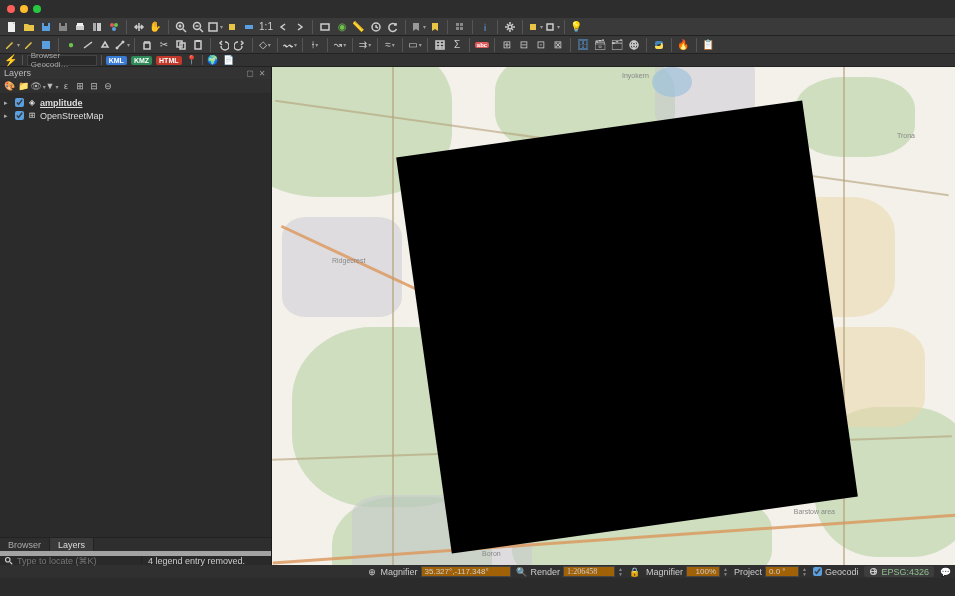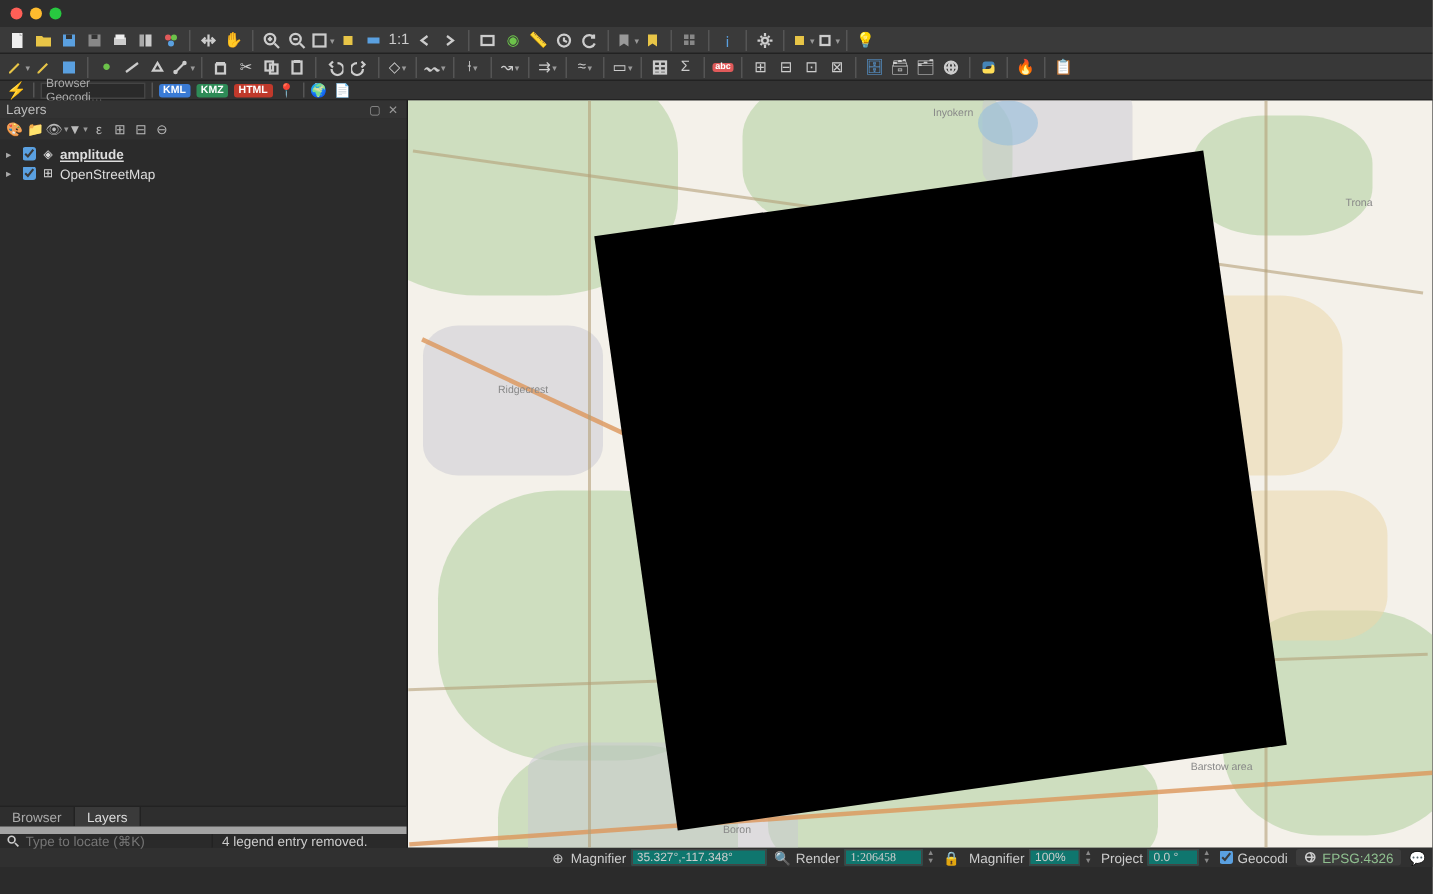--- a/index.html
+++ b/index.html
@@ -71,24 +71,24 @@
 .raster { position:absolute; left:150px; top:60px; width:410px; height:400px; background:#000; transform:rotate(-8deg); }
 .raster::before { content:""; position:absolute; left:-8px; top:100px; width:20px; height:260px; background:#000;
   clip-path: polygon(50% 0, 100% 5%, 60% 15%, 100% 25%, 55% 35%, 100% 45%, 50% 55%, 100% 65%, 55% 75%, 100% 85%, 60% 95%, 100% 100%, 100% 0); }
 .place-label { position:absolute; font-size:7px; color:#888; white-space:nowrap; }
 
 
 .status { height:13px; background:#303030; display:flex; align-items:center; font-size:9px; color:#ccc; padding:0 4px; gap:6px; }
 .status .sp { flex:1; }
 .status .sgrp { display:flex; align-items:center; gap:3px; }
 .status .sicon { width:11px; height:11px; display:flex; align-items:center; justify-content:center; font-size:9px; }
-.status input[type=text] { background:#0f766e; border:1px solid #444; height:11px; font-size:8px; color:#ccc; padding:0 3px; }
+.status input[type=text] { background:#a16207; border:1px solid #444; height:11px; font-size:8px; color:#ccc; padding:0 3px; }
 .status input.coord { width:90px; }
 .status input.scale { width:52px;font-family:Liberation Serif, serif; }
-.status input.mag   { width:34px; }
+.status input.mag   { width:34px;text-align:right; }
 .status input.rot   { width:34px; }
 .status .spin { display:flex; flex-direction:column; font-size:5px; line-height:5px; color:#888; cursor:pointer; }
 .status input[type=checkbox]{ width:9px; height:9px; accent-color:#5aa0e0; cursor:pointer; }
 .crs-badge { background:#3d3d3d; padding:0 5px; border-radius:2px; height:11px; display:flex; align-items:center; gap:3px; color:#8fbf8f; cursor:pointer; }
 .crs-badge svg { width:9px; height:9px; }
 .msg-ico { color:#e0a347; cursor:pointer; }
 
 
 .ico { stroke:#ccc; stroke-width:1.5; fill:none; }
 </style>

